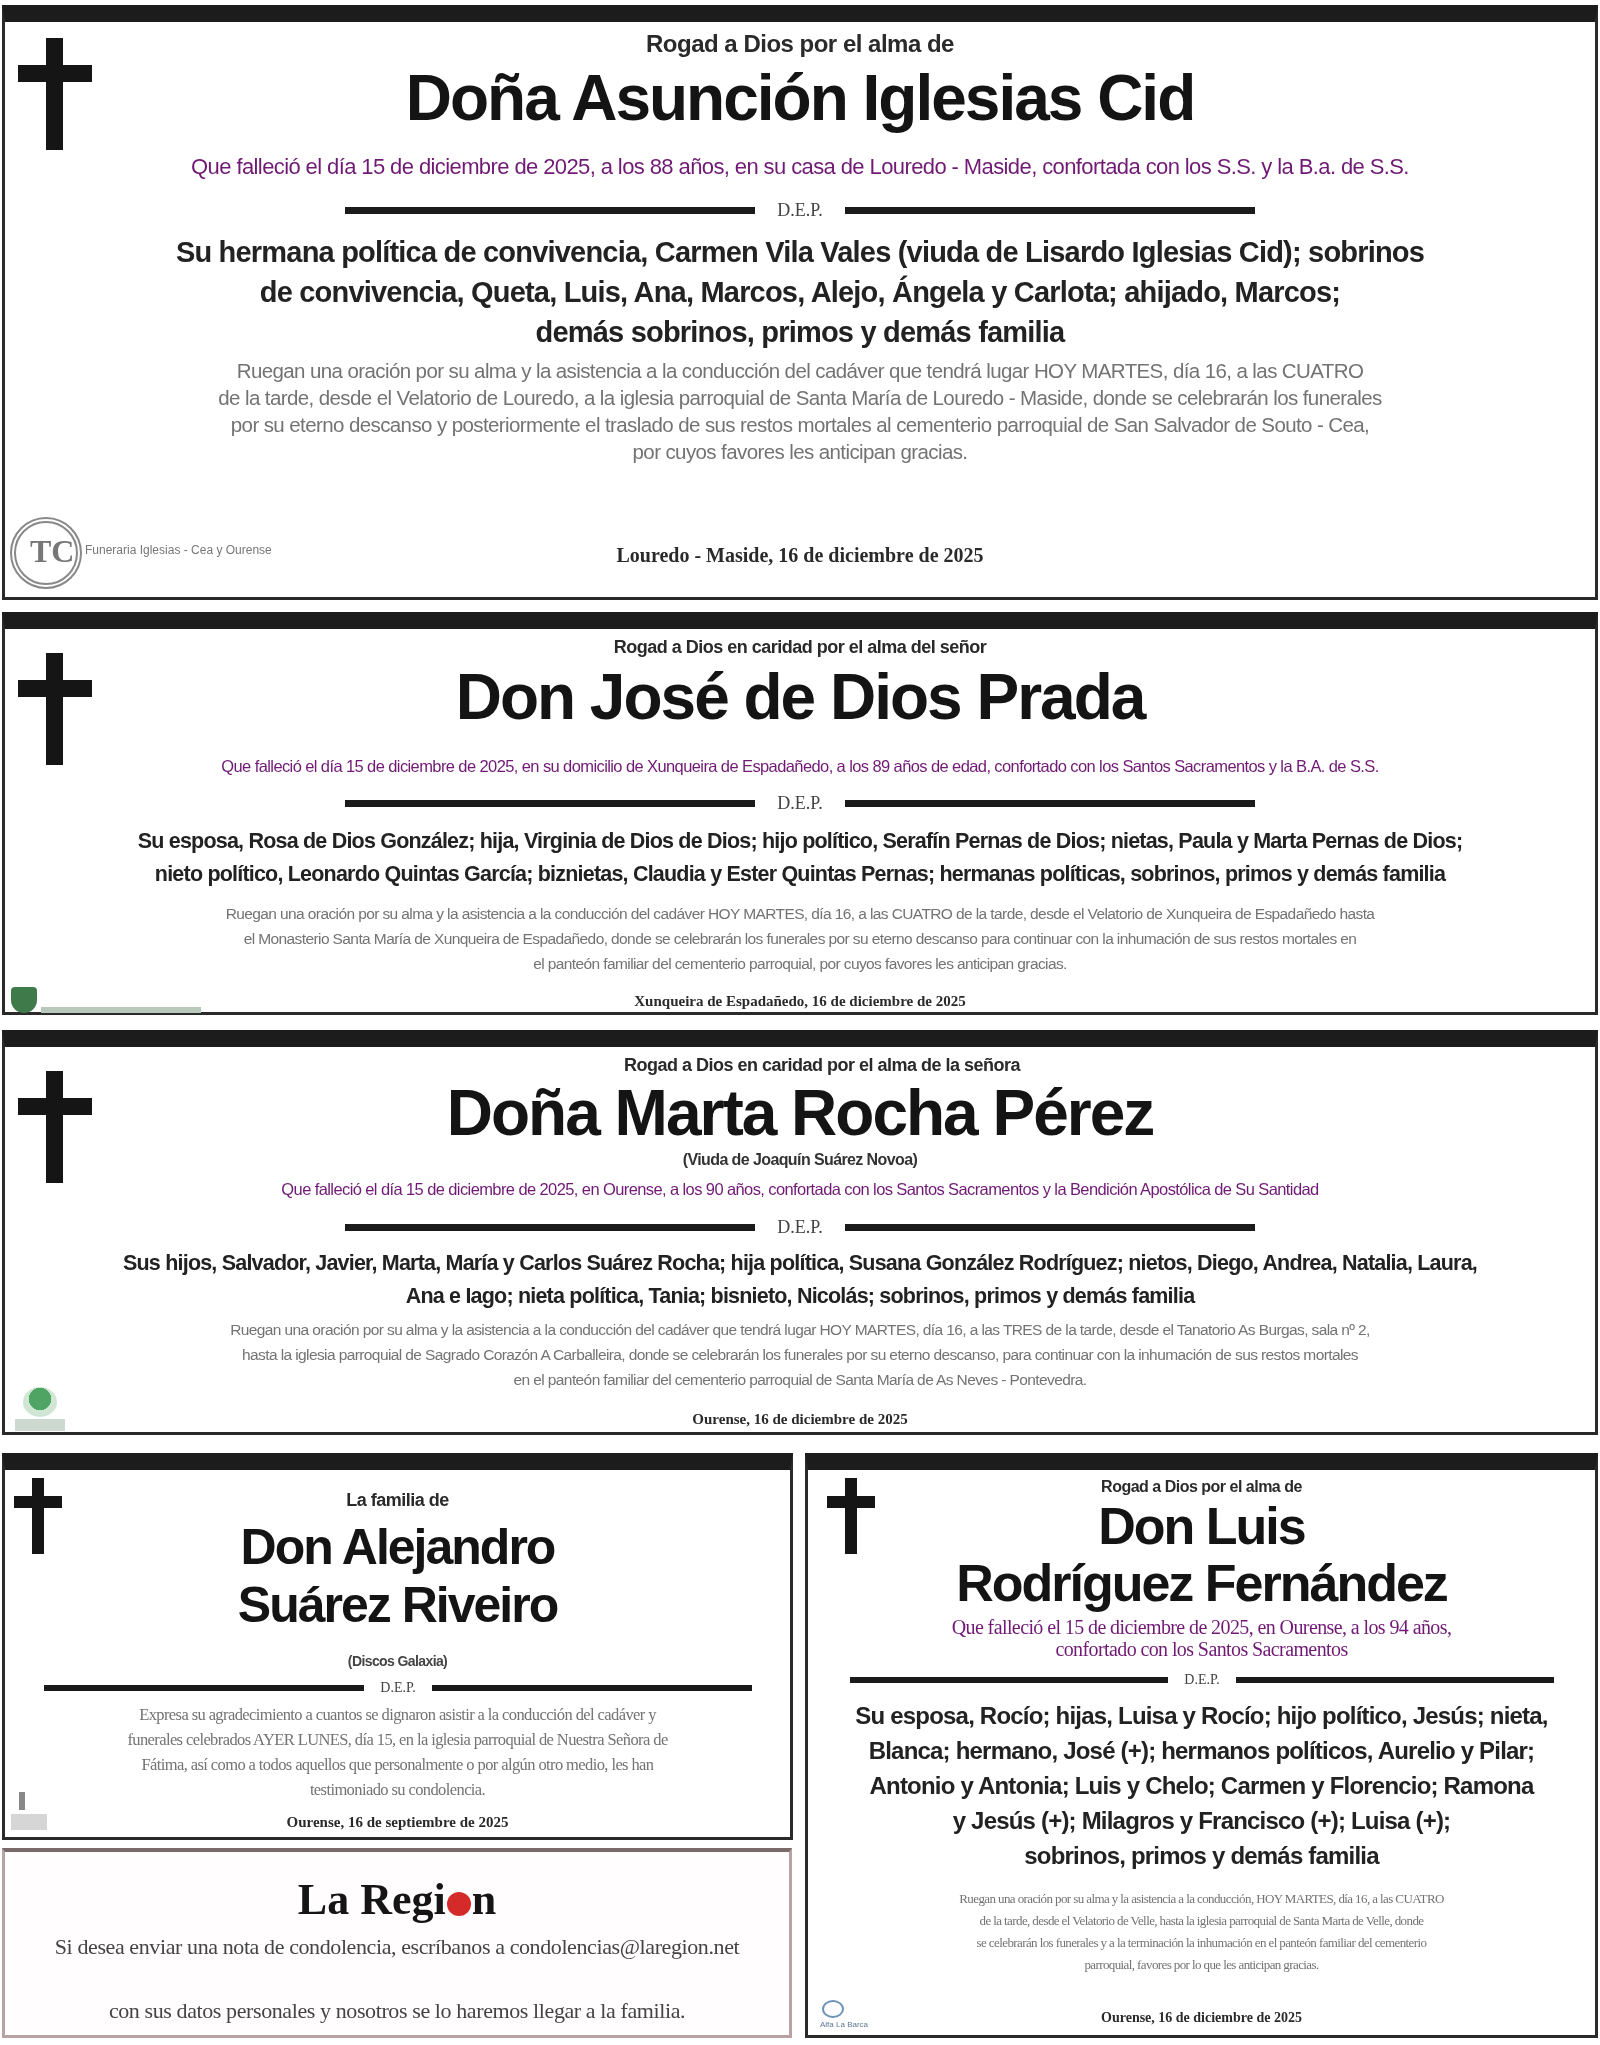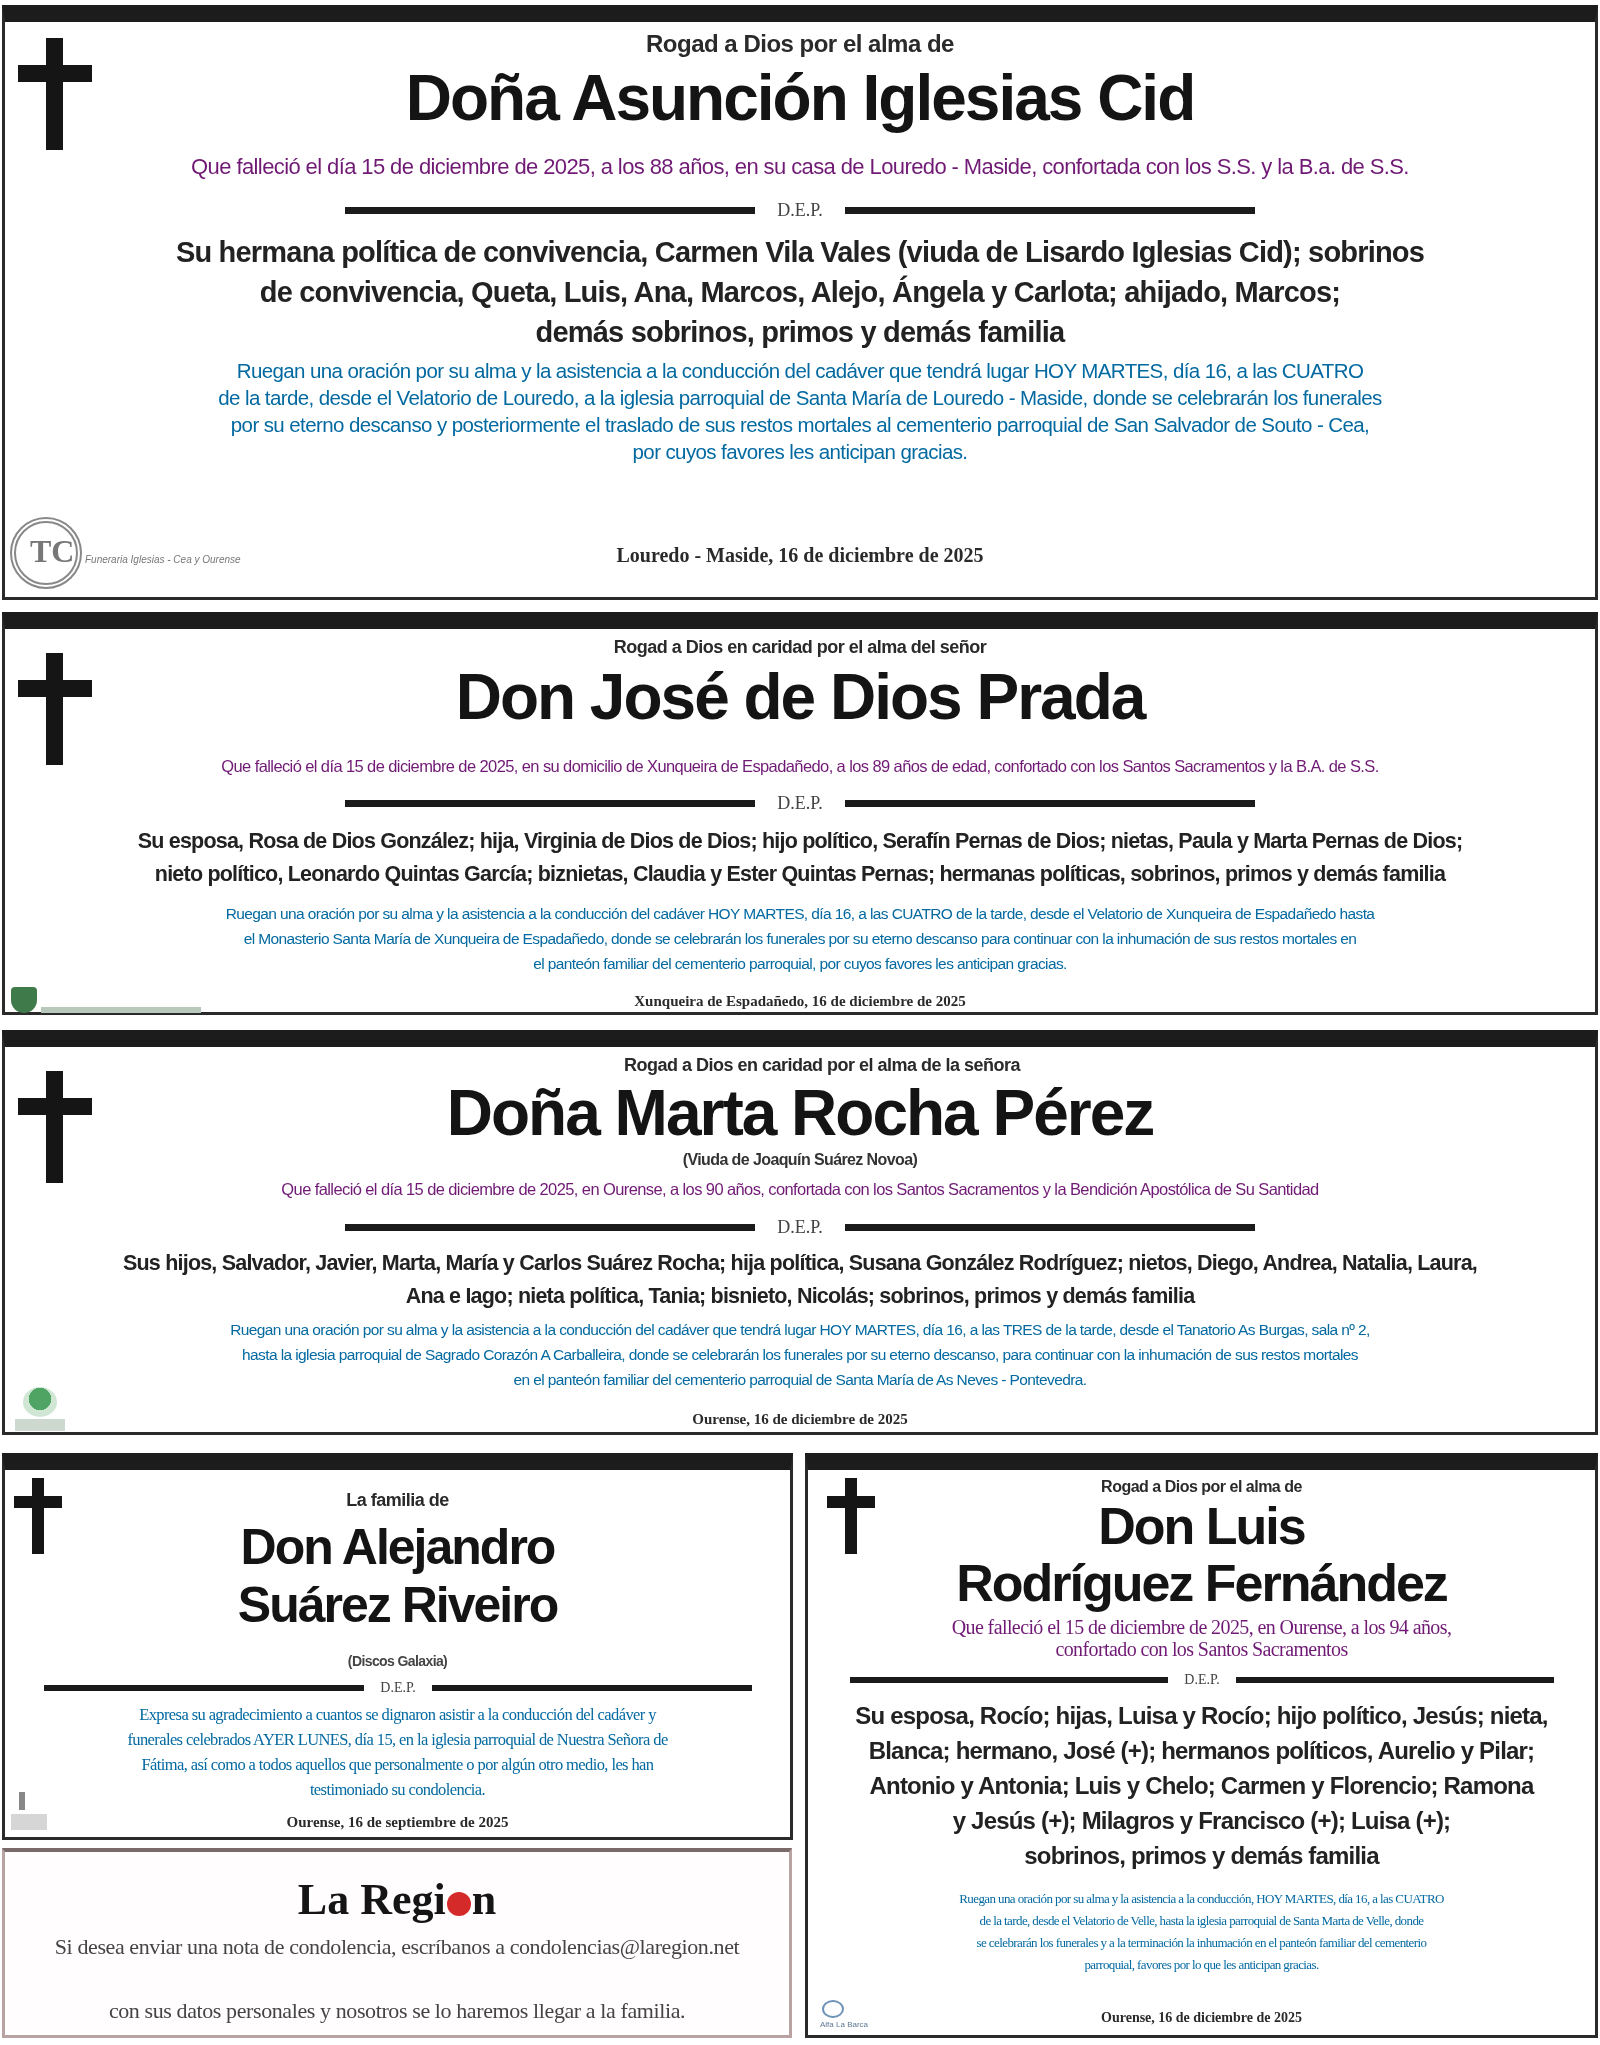--- a/index.html
+++ b/index.html
@@ -14,21 +14,21 @@
   .cross.small .v { left: 18px; width: 12px; height: 76px; }
   .cross.small .h { top: 18px; width: 48px; height: 12px; }
 
   .pre { position: absolute; left: 0; right: 0; font-family: "Liberation Sans", "DejaVu Sans", sans-serif; font-weight: bold; color: #2a2a2a; letter-spacing: -0.5px; }
   .name { position: absolute; left: 0; right: 0; font-family: "Liberation Sans", "DejaVu Sans", sans-serif; font-weight: bold; color: #141414; letter-spacing: -2px; line-height: 1; }
   .line { position: absolute; left: 0; right: 0; font-family: "Liberation Sans", "DejaVu Sans", sans-serif; color: #701a75; letter-spacing: -0.6px; }
   .dep { position: absolute; display: flex; align-items: center; justify-content: center; gap: 22px; }
   .dep .bar { height: 7px; background: #1b1b1b; flex: 0 0 auto; }
   .dep .t { font-family: "Liberation Serif", serif; color: #444; font-size: 18px; }
   .family { position: absolute; font-family: "Liberation Sans", "DejaVu Sans", sans-serif; font-weight: bold; color: #222; letter-spacing: -0.8px; }
-  .body { position: absolute; font-family: "Liberation Sans", "DejaVu Sans", sans-serif; color: #0369a1; letter-spacing: -0.6px; }
+  .body { position: absolute; font-family: "Liberation Sans", "DejaVu Sans", sans-serif; color: #737373; letter-spacing: -0.6px; }
   .sign { position: absolute; left: 0; right: 0; font-family: "Liberation Serif", serif; font-weight: bold; color: #2a2a2a; }
   .logo { position: absolute; }
 
   .laregion { position: absolute; left: 2px; top: 1848px; width: 790px; height: 190px; border: 3px solid #b9a2a2; border-top: 4px solid #7a6a6a; background: #fffdfd; text-align: center; }
   .laregion .brand { position: absolute; left: 0; right: 0; top: 22px; font-family: "Liberation Serif", serif; font-weight: bold; font-size: 44px; color: #151515; }
   .laregion .brand .dot { display: inline-block; width: 24px; height: 24px; background: #d42a2a; border-radius: 50%; vertical-align: -2px; margin: 0 1px; }
   .laregion .msg { position: absolute; left: 0; right: 0; font-family: "Liberation Serif", serif; font-size: 22px; color: #444; letter-spacing: -0.4px; text-align: center; }
   .wa { display: inline-block; width: 30px; height: 30px; border: 3px solid #222; border-radius: 50%; vertical-align: middle; position: relative; margin: 0 4px; }
   .wa::after { content: "✆"; position: absolute; left: 3px; top: -1px; font-size: 18px; color: #222; }
 </style>
@@ -56,21 +56,21 @@
   <div class="body" style="left:20px; right:20px; top:335px; font-size:20.5px; line-height:27px;">
     <div>Ruegan una oración por su alma y la asistencia a la conducción del cadáver que tendrá lugar HOY MARTES, día 16, a las CUATRO</div>
     <div>de la tarde, desde el Velatorio de Louredo, a la iglesia parroquial de Santa María de Louredo - Maside, donde se celebrarán los funerales</div>
     <div>por su eterno descanso y posteriormente el traslado de sus restos mortales al cementerio parroquial de San Salvador de Souto - Cea,</div>
     <div>por cuyos favores les anticipan gracias.</div>
   </div>
   <div class="sign" style="top:522px; font-size:20px;">Louredo - Maside, 16 de diciembre de 2025</div>
   <div class="logo" style="left:5px; top:495px; width:72px; height:72px; border:6px double #888; border-radius:50%;">
     <div style="position:absolute; left:14px; top:10px; font-family:'Liberation Serif',serif; font-weight:bold; font-size:32px; color:#777;">TC</div>
   </div>
-  <div class="logo" style="left:80px; top:532px; font-family:'Liberation Sans',sans-serif; font-size:10px; color:#777;font-style:italic;">Funeraria Iglesias - Cea y Ourense</div>
+  <div class="logo" style="left:80px; top:521px; font-family:'Liberation Sans',sans-serif; font-size:12px; color:#777;">Funeraria Iglesias - Cea y Ourense</div>
 </div>
 
 <div class="notice" style="left:2px; top:612px; width:1596px; height:403px;">
   <div class="cross" style="left:13px; top:24px;">
       <div class="v"></div>
       <div class="h"></div>
     </div>
   <div class="pre" style="top:8px; font-size:18px;">Rogad a Dios en caridad por el alma del señor</div>
   <div class="name" style="top:36px; font-size:64px;">Don José de Dios Prada</div>
   <div class="line" style="top:128px; font-size:16.5px;">Que falleció el día 15 de diciembre de 2025, en su domicilio de Xunqueira de Espadañedo, a los 89 años de edad, confortado con los Santos Sacramentos y la B.A. de S.S.</div>

